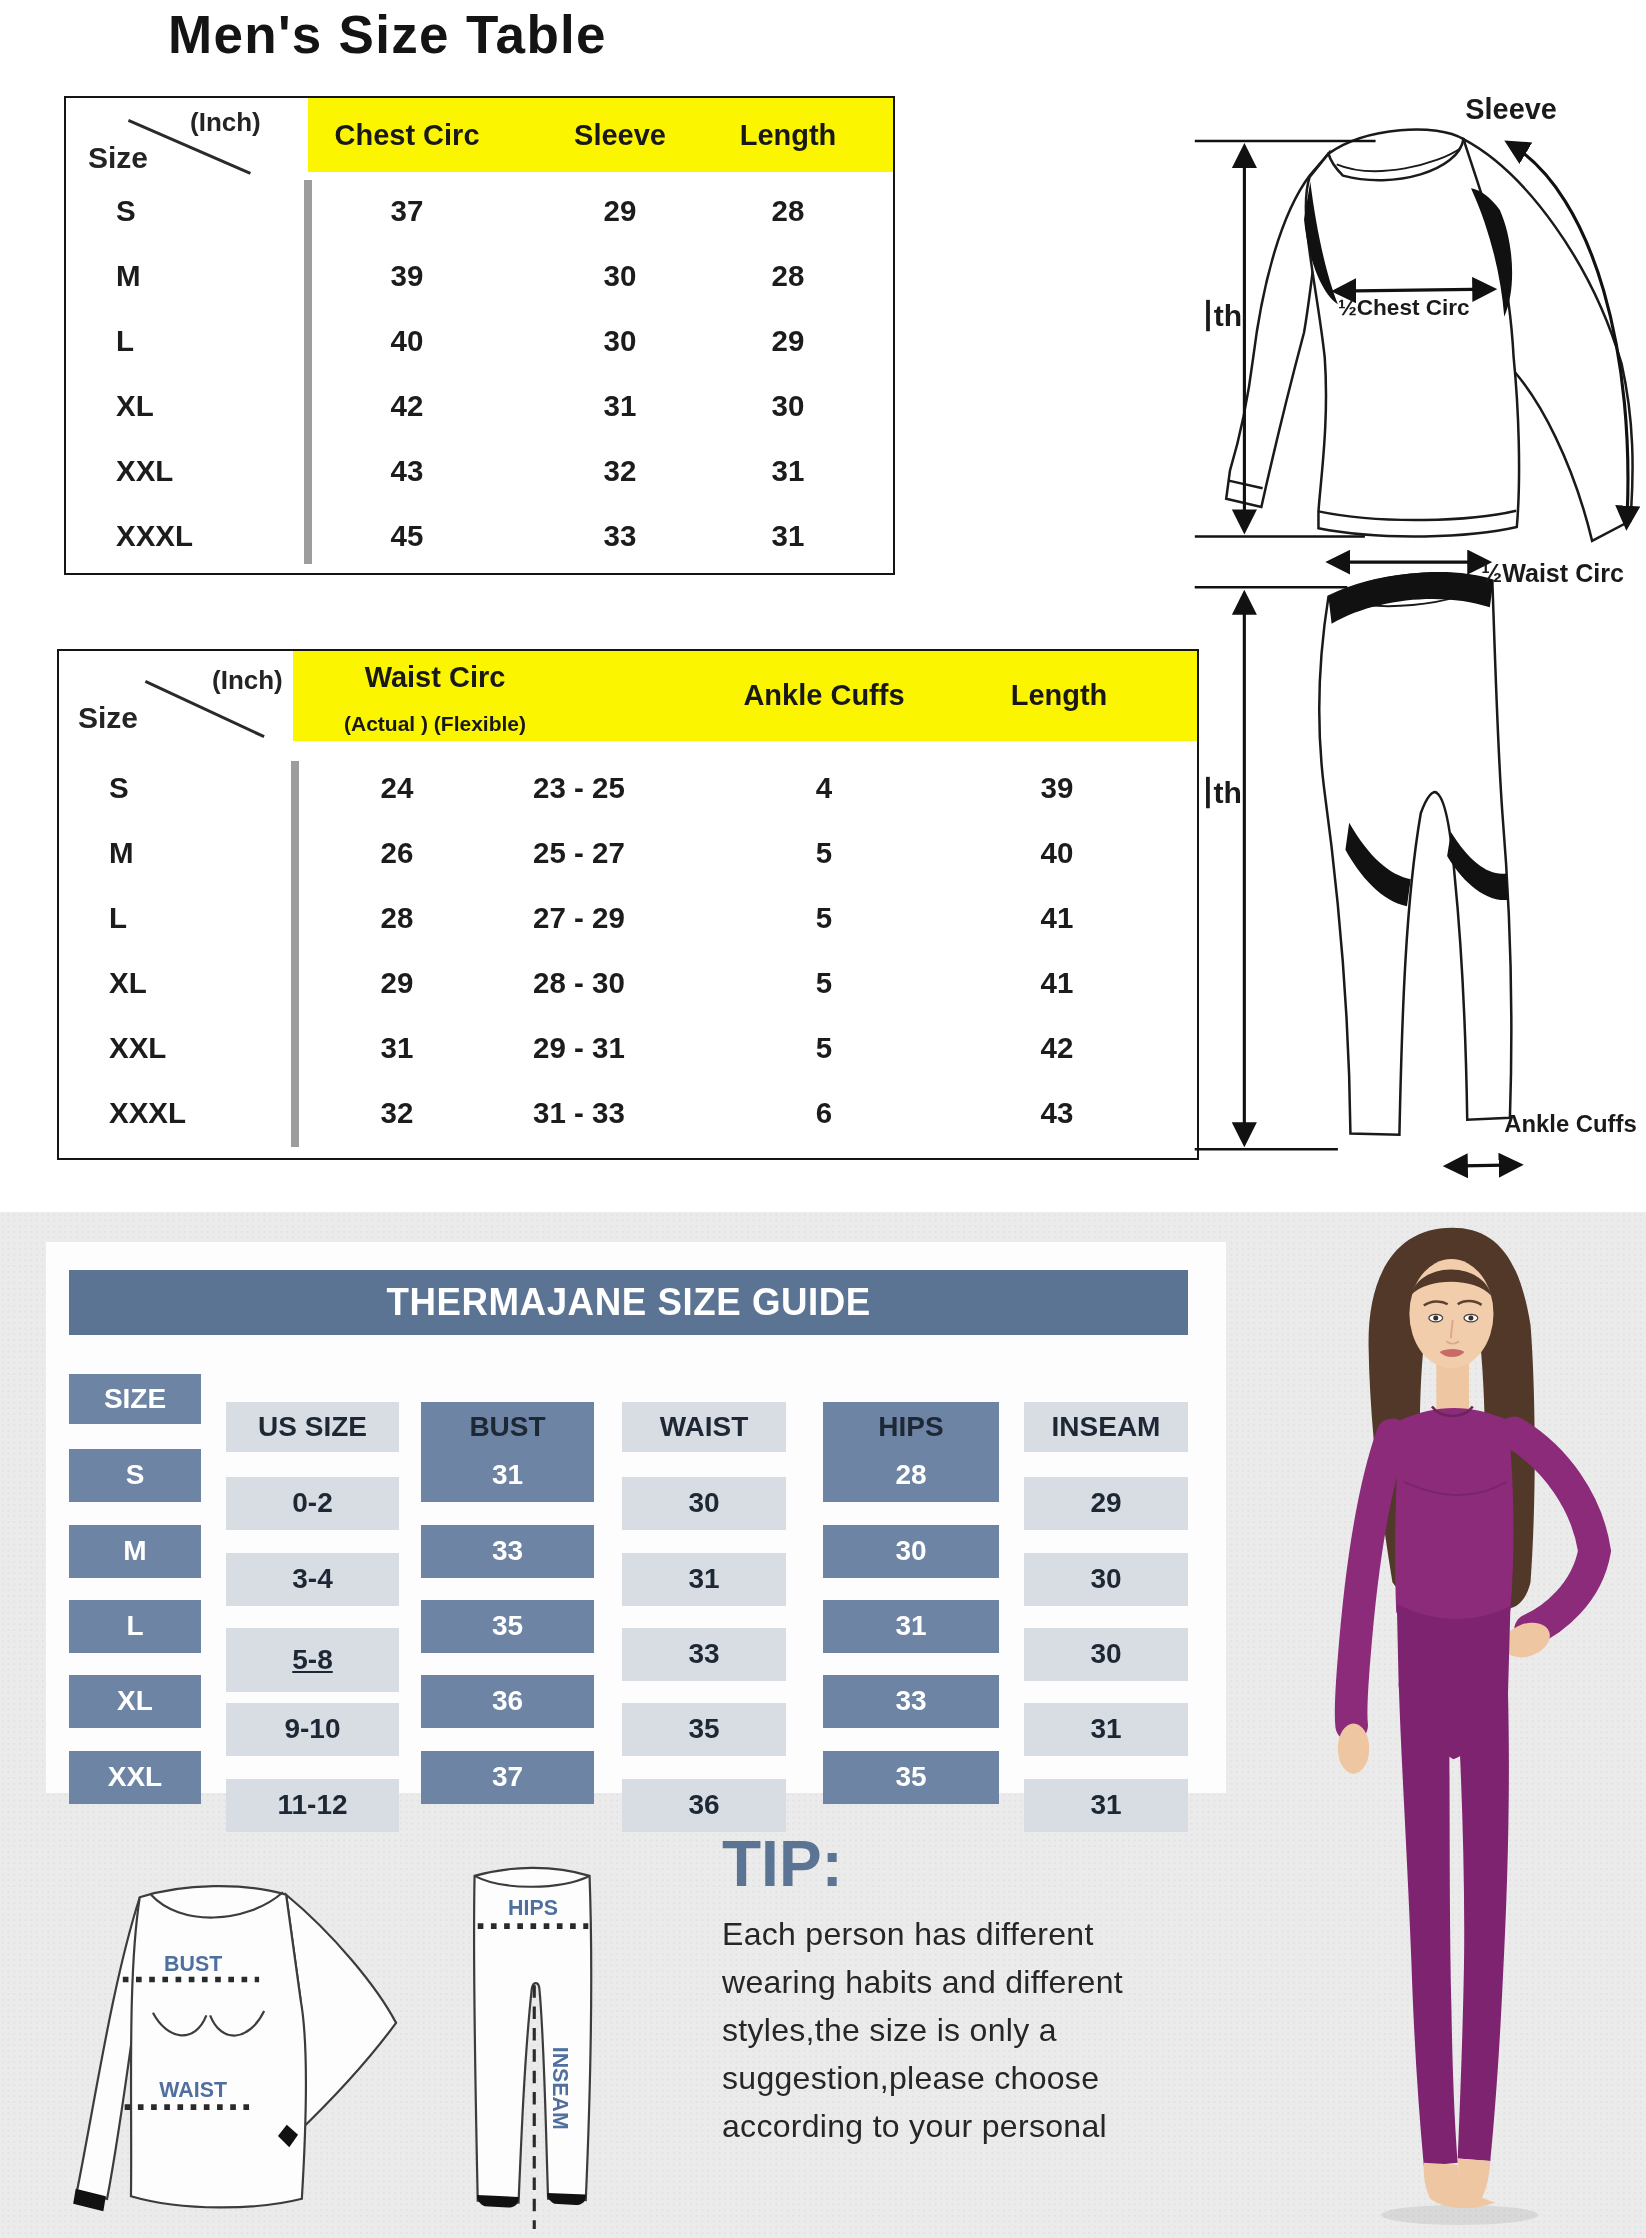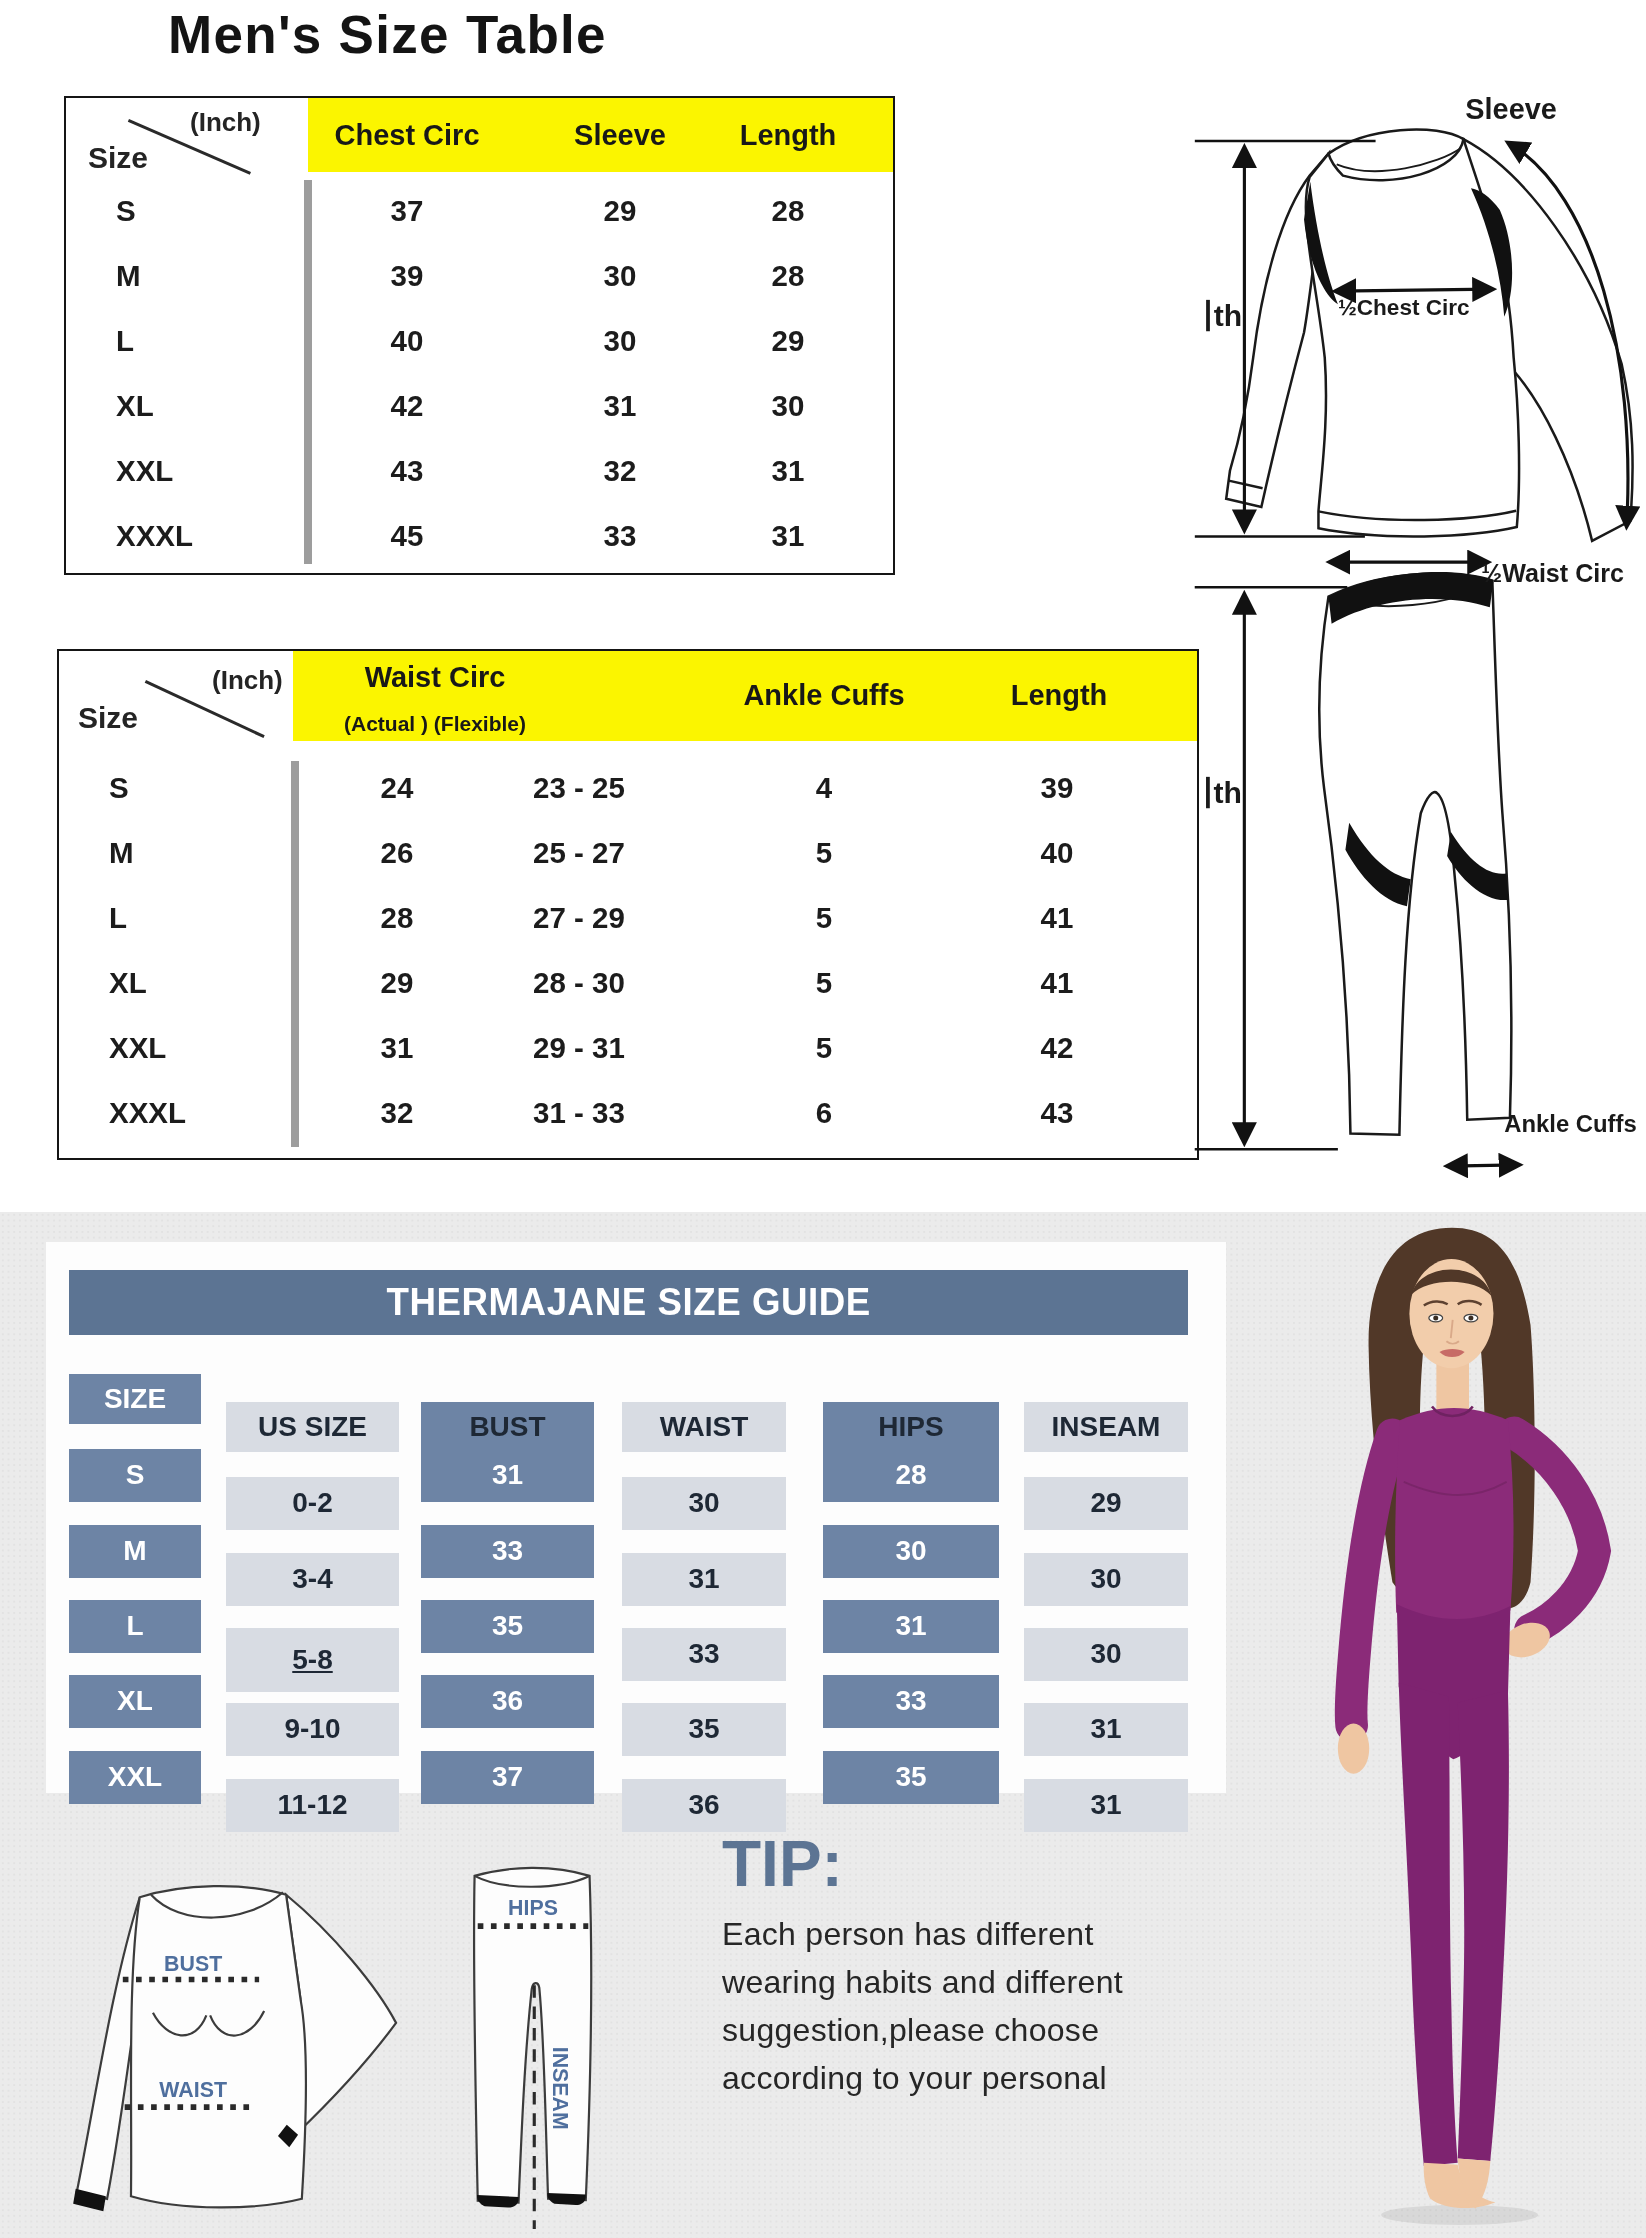--- a/index.html
+++ b/index.html
@@ -310,20 +310,21 @@
       <text x="247" y="190" font-size="34" font-weight="bold" fill="#4F6F9E" text-anchor="middle">BUST</text>
       <text x="247" y="390" font-size="34" font-weight="bold" fill="#4F6F9E" text-anchor="middle">WAIST</text>
       <text x="788" y="100" font-size="34" font-weight="bold" fill="#4F6F9E" text-anchor="middle">HIPS</text>
       <text transform="translate(820,310) rotate(90)" font-size="34" font-weight="bold" fill="#4F6F9E">INSEAM</text>
     </svg>
 
     <div class="tip-head">TIP:</div>
     <div class="tip-body" id="tip-lines">
         <div>Each person has different</div>
         <div>wearing habits and different</div>
+        <div>styles,the size is only a</div>
         <div>suggestion,please choose</div>
         <div>according to your personal</div>
       </div>
 
     <svg class="abs" style="left:1287px;top:6.3px;" width="359" height="1021" viewBox="0 0 572 1626">
       <ellipse cx="275" cy="1588" rx="125" ry="16" fill="rgba(0,0,0,0.08)"></ellipse>
 
       <path d="M263,15 C170,15 128,95 130,205 C132,335 150,470 168,580 C190,612 216,602 222,570 C210,430 208,300 218,200 C240,175 286,175 308,200 C318,300 318,450 310,585 C330,638 376,632 388,580 C398,440 396,270 388,170 C370,58 330,15 263,15 Z" fill="#513828"></path>
 
       <rect x="238" y="225" width="52" height="85" fill="#EFC6A2"></rect>

